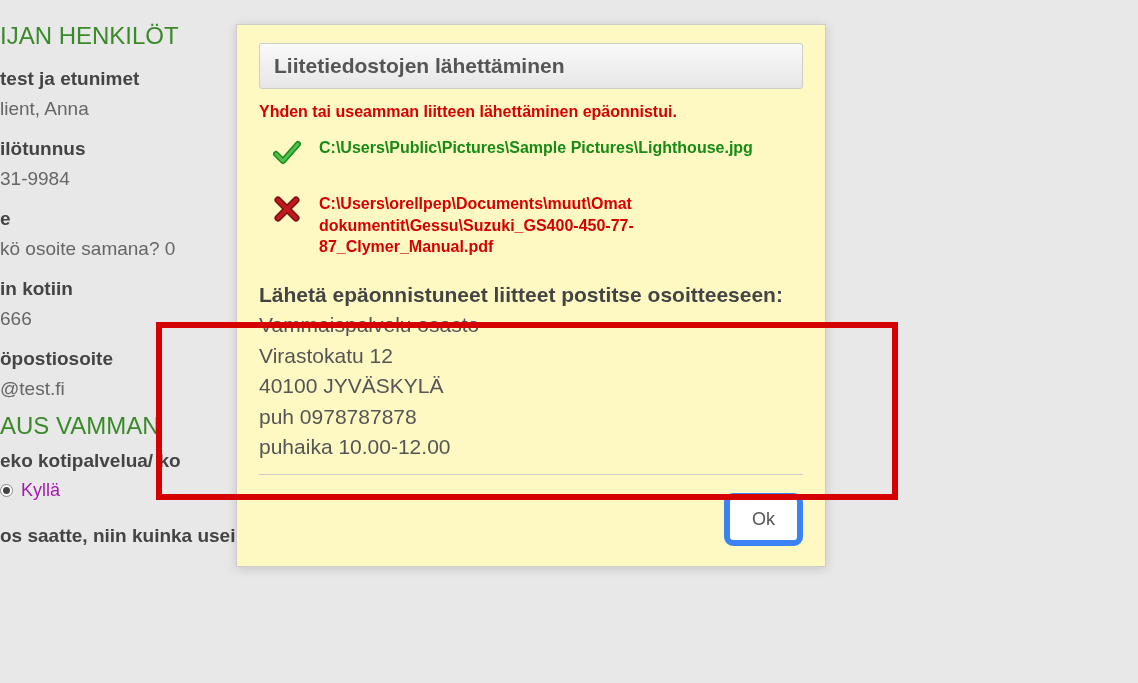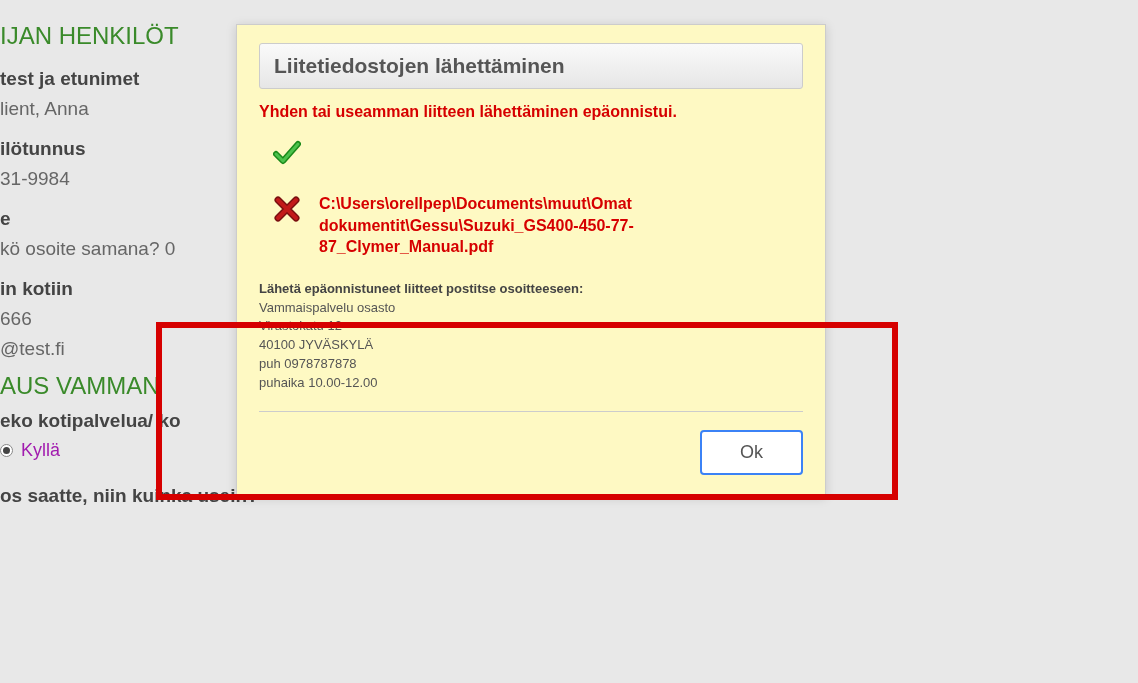--- a/index.html
+++ b/index.html
@@ -106,25 +106,25 @@
       font-weight: bold;
       line-height: 1.35;
     }
     .file-path.success {
       color: #178a17;
     }
     .file-path.error {
       color: #d60000;
     }
     .address-block {
-      font-size: 13px;
+      font-size: 21px;
       color: #555;
       line-height: 1.45;
       margin-top: 4px;
-      margin-bottom: 18px;
+      margin-bottom: 12px;
     }
     .address-heading {
       font-weight: bold;
       color: #444;
     }
     .highlight-box {
       position: absolute;
       border: 6px solid #d60000;
       left: 156px;
       top: 322px;
@@ -135,46 +135,47 @@
     .modal-divider {
       border: none;
       border-top: 1px solid #ccc;
       margin: 10px 0 18px 0;
     }
     .modal-footer {
       display: flex;
       justify-content: flex-end;
     }
     .ok-button {
-      border: 2px solid #3b82f6;
+      border: 6px solid #3b82f6;
       background: #fff;
       color: #555;
       font-size: 18px;
-      padding: 10px 38px;
-      border-radius: 4px;
+      padding: 10px 22px;
+      border-radius: 9px;
       cursor: pointer;
     }
   </style>
 </head>
 <body>
 
 <div class="background-content">
   <div class="section-header">IJAN HENKILÖT</div>
   <div class="field-label">test ja etunimet</div>
   <div class="field-value">lient, Anna</div>
 
   <div class="field-label">ilötunnus</div>
   <div class="field-value">31-9984</div>
 
   <div class="field-label">e</div>
   <div class="field-value">kö osoite samana? 0</div>
 
   <div class="field-label">in kotiin</div>
   <div class="field-value">666</div>
 
+  <div class="field-label">öpostiosoite</div>
   <div class="field-value">@test.fi</div>
 
   <div class="section-header">AUS VAMMAN</div>
 
   <div class="field-label" style="margin-top:10px">eko kotipalvelua/ ko</div>
   <div class="radio-row">
     <span class="radio-circle">
         <span class="radio-dot"></span>
       </span>
     <span class="radio-label">Kyllä</span>
@@ -190,20 +191,21 @@
 
   <div class="error-summary">Yhden tai useamman liitteen lähettäminen epäonnistui.</div>
 
   <div class="file-row">
     <span class="file-icon">
       <svg width="28" height="28" viewBox="0 0 28 28">
         <path d="M3 15 L10 22 L25 5" stroke="#1a8a1a" stroke-width="6" fill="none" stroke-linecap="round" stroke-linejoin="round"></path>
         <path d="M3 15 L10 22 L25 5" stroke="#4cc24c" stroke-width="3" fill="none" stroke-linecap="round" stroke-linejoin="round"></path>
       </svg>
     </span>
+    <div class="file-path success">C:\Users\Public\Pictures\Sample Pictures\Lighthouse.jpg</div>
   </div>
 
   <div class="file-row">
     <span class="file-icon">
       <svg width="28" height="28" viewBox="0 0 28 28">
         <path d="M5 5 L23 23 M23 5 L5 23" stroke="#7a1010" stroke-width="7" stroke-linecap="round"></path>
         <path d="M5 5 L23 23 M23 5 L5 23" stroke="#c21a1a" stroke-width="4" stroke-linecap="round"></path>
       </svg>
     </span>
     <div class="file-path error">C:\Users\orellpep\Documents\muut\Omat dokumentit\Gessu\Suzuki_GS400-450-77-87_Clymer_Manual.pdf</div>

